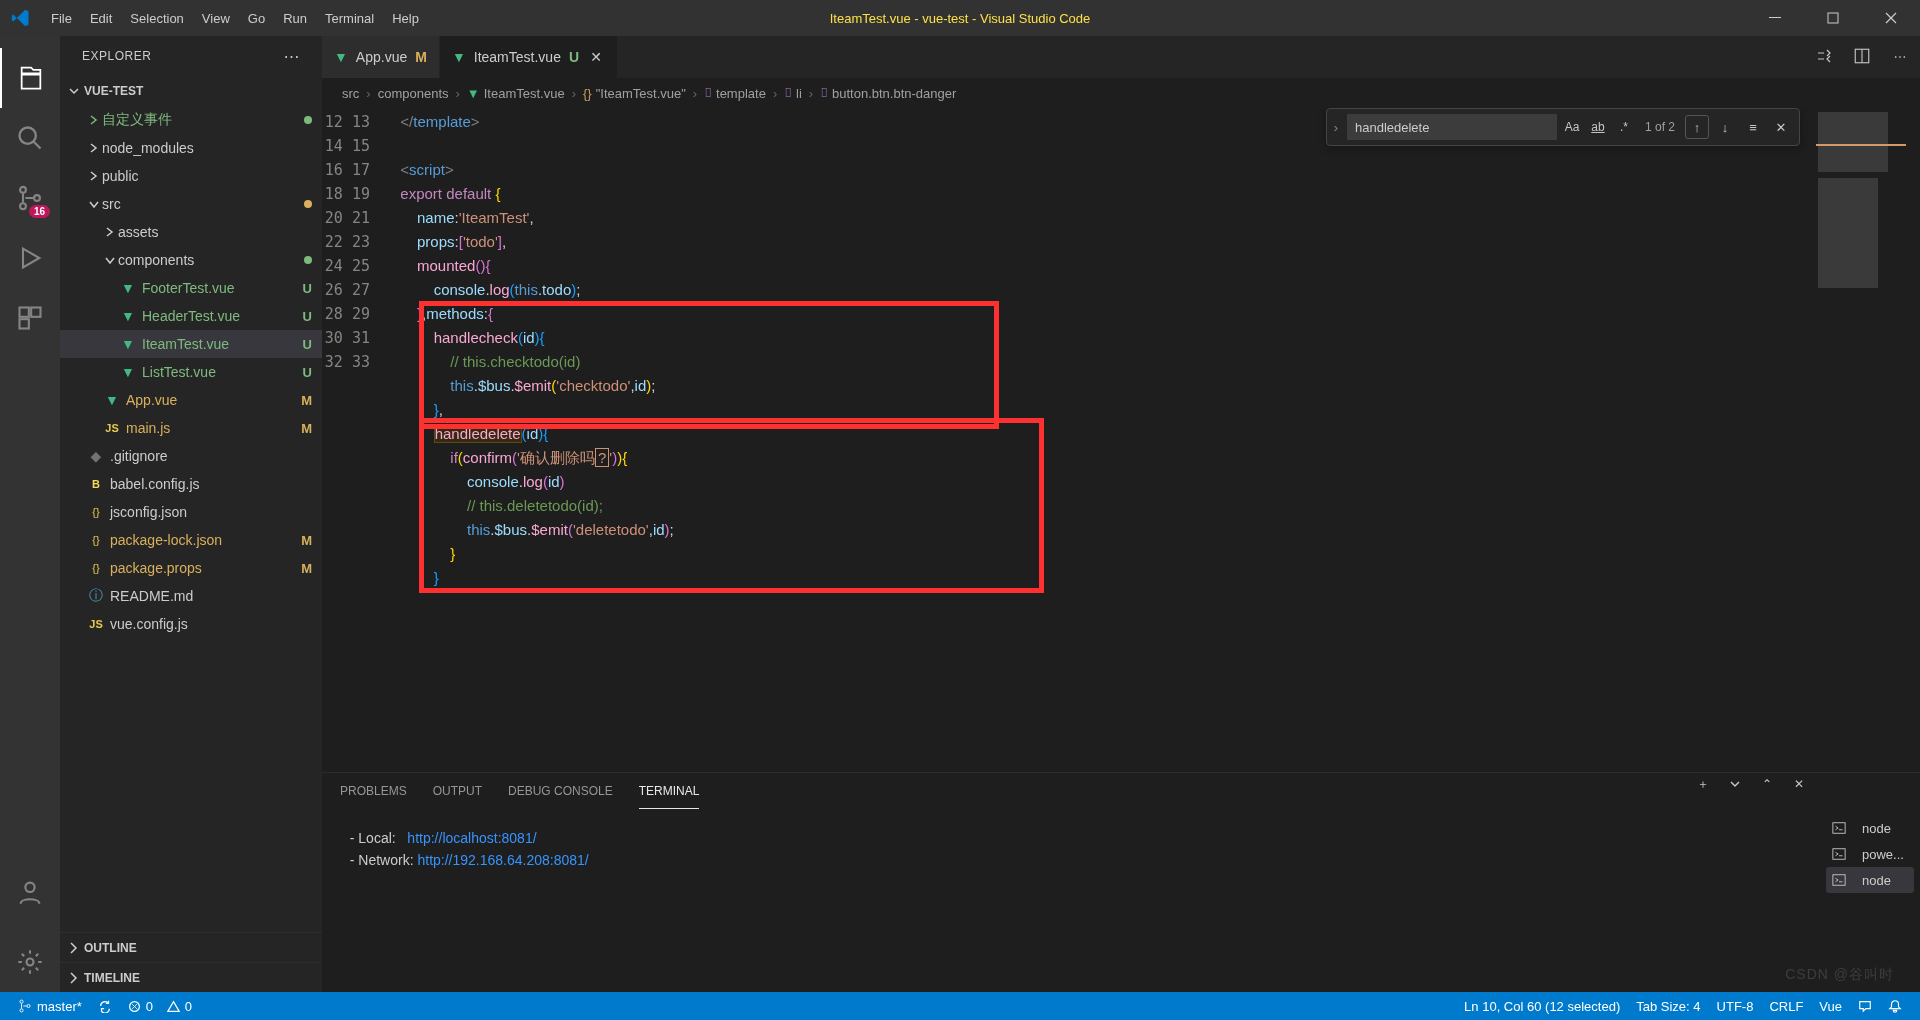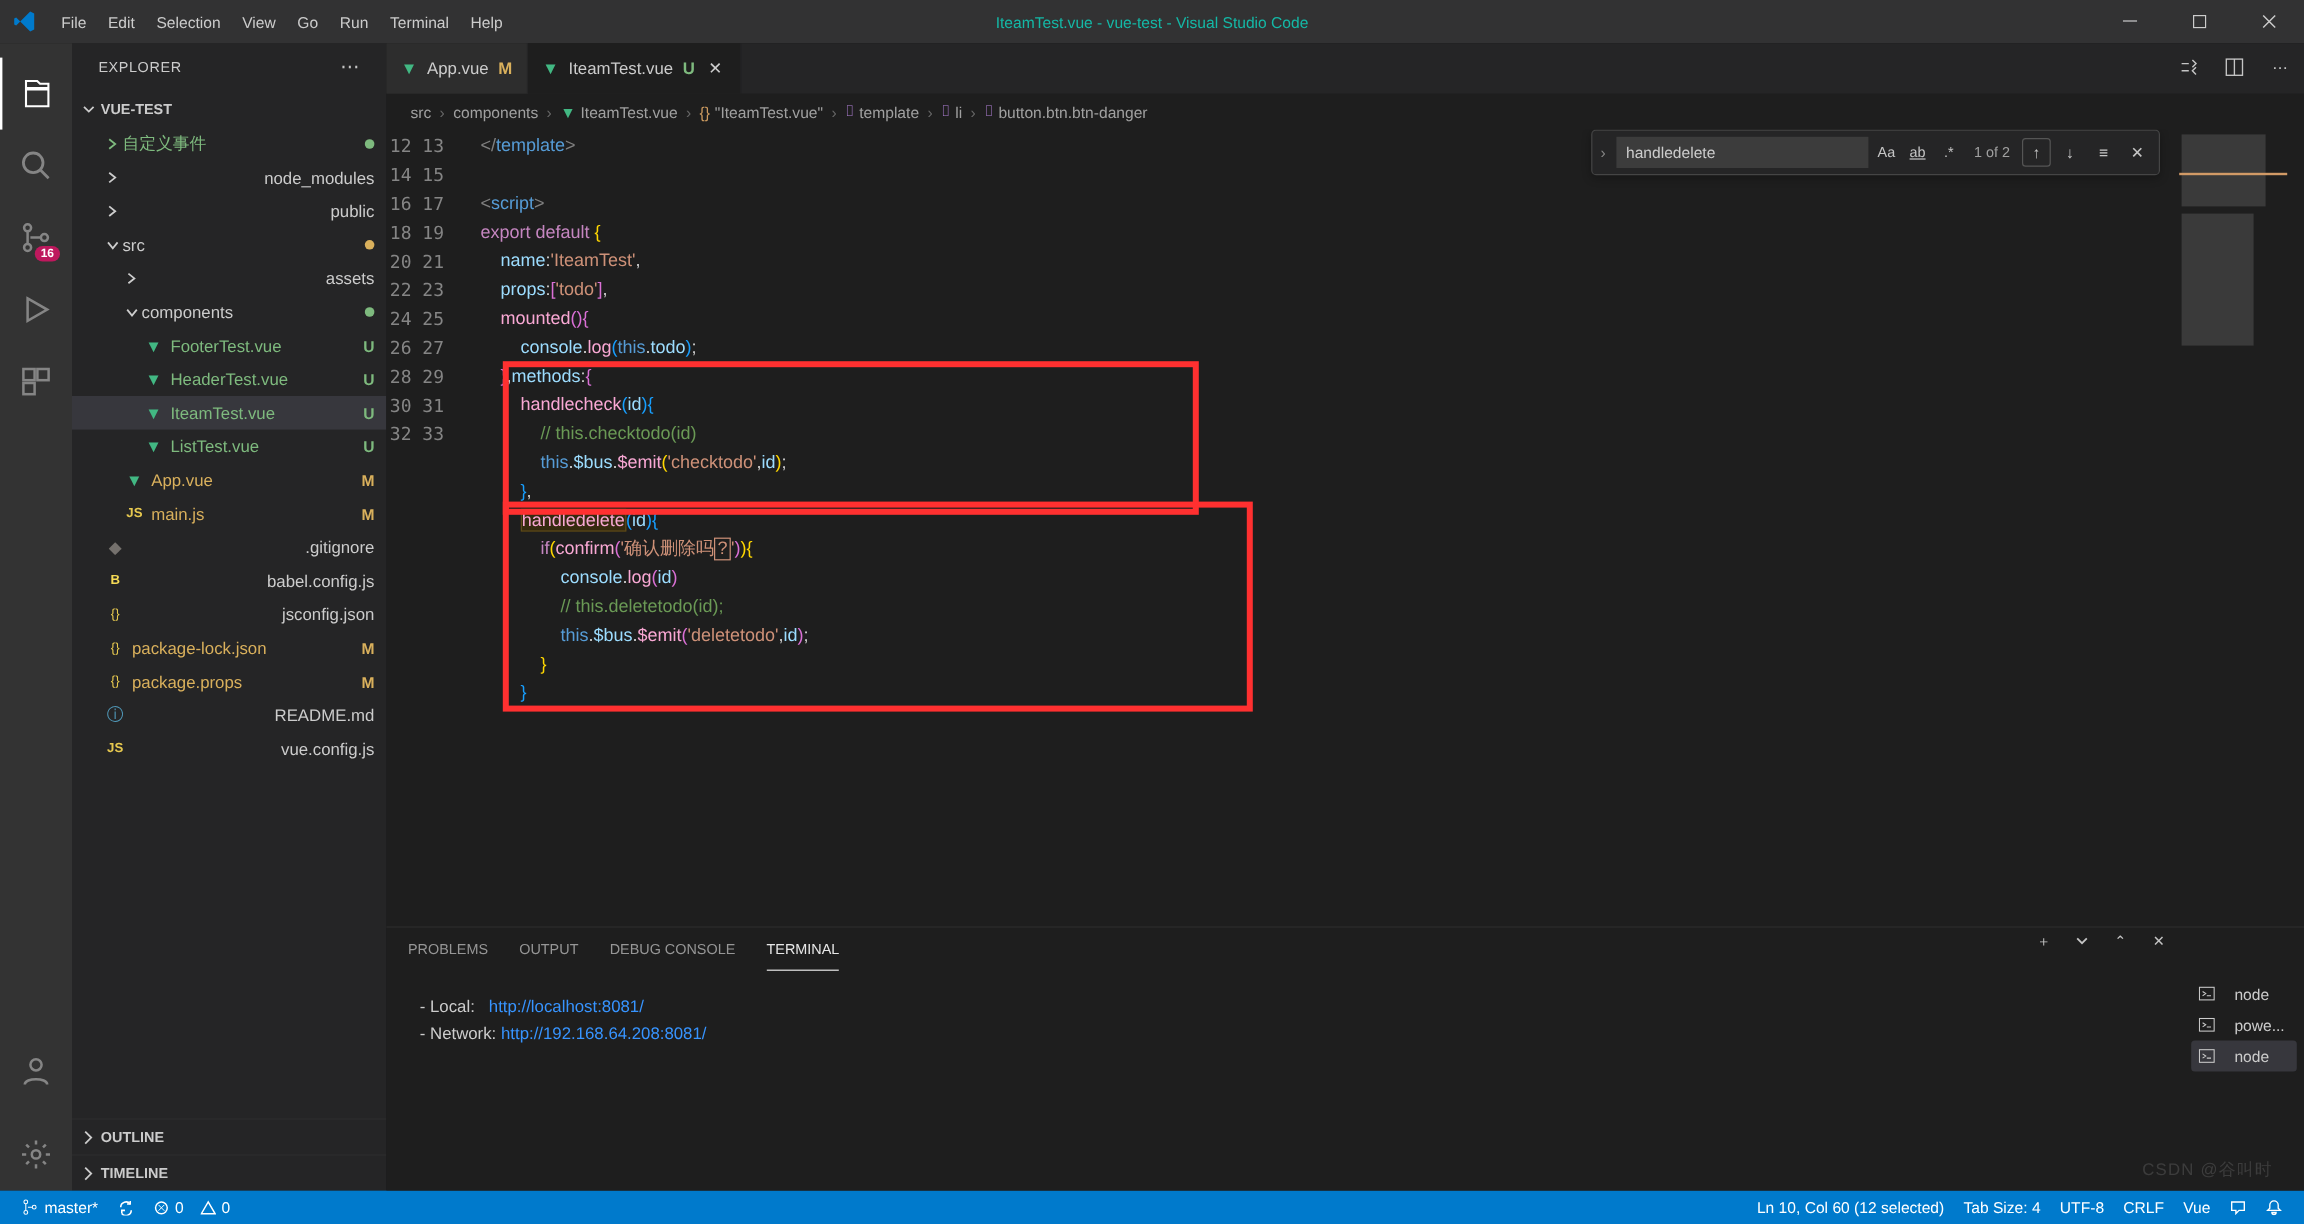--- a/index.html
+++ b/index.html
@@ -2,40 +2,40 @@
 <html><head>
 <meta charset="utf-8">
 <style>
 * { box-sizing: border-box; margin: 0; padding: 0; font-family: 'Segoe UI', -apple-system, sans-serif; }
 body { background: #1e1e1e; color: #cccccc; font-size: 13px; overflow: hidden; width: 1920px; height: 1020px; position: relative; }
 
 .titlebar { height: 36px; background: #323233; display: flex; align-items: center; position: relative; }
 .titlebar .logo { width: 42px; display: flex; justify-content: center; color: #007acc; }
 .titlebar .menu { display: flex; }
 .titlebar .menu-item { padding: 0 9px; height: 36px; display: flex; align-items: center; cursor: pointer; color: #cccccc; }
-.titlebar .title-text { position: absolute; left: 50%; transform: translateX(-50%); font-size: 13px; color: #14b8a6; }
+.titlebar .title-text { position: absolute; left: 50%; transform: translateX(-50%); font-size: 13px; color: #fde047; }
 .titlebar .win-controls { position: absolute; right: 0; display: flex; }
 .titlebar .win-controls .ctrl { width: 58px; height: 36px; display: flex; align-items: center; justify-content: center; cursor: pointer; }
 
 .main { display: flex; height: calc(100% - 36px - 28px); }
 
 .actbar { width: 60px; background: #333333; display: flex; flex-direction: column; align-items: center; padding-top: 12px; }
 .actbar .icon { width: 60px; height: 60px; display: flex; align-items: center; justify-content: center; color: #858585; cursor: pointer; position: relative; }
 .actbar .icon.active { color: #ffffff; border-left: 2px solid #ffffff; }
 .actbar .icon svg { width: 28px; height: 28px; }
 .actbar .badge { position: absolute; bottom: 10px; right: 10px; background: #be185d; color: #fff; border-radius: 10px; font-size: 10px; padding: 1px 5px; font-weight: 600; }
 .actbar .bottom { margin-top: auto; margin-bottom: 10px; }
 
 .sidebar { width: 262px; background: #252526; display: flex; flex-direction: column; }
 .side-head { height: 40px; display: flex; align-items: center; justify-content: space-between; padding: 0 22px 0 22px; font-size: 12px; font-weight: 400; letter-spacing: 0.5px; }
 .side-head .dots { cursor: pointer; font-size: 16px; color: #c5c5c5; }
 .tree-head { height: 30px; display: flex; align-items: center; padding-left: 6px; font-size: 12px; font-weight: 700; cursor: pointer; }
 .tree-head svg { width: 16px; height: 16px; margin-right: 2px; }
 .tree { flex: 1; overflow: hidden; font-size: 14px; }
-.node { height: 28px; display: flex; align-items: center; cursor: pointer; padding-right: 10px; white-space: nowrap; justify-content: space-between; }
+.node { height: 28px; display: flex; align-items: center; cursor: pointer; padding-right: 10px; white-space: nowrap; }
 .node.active { background: #37373d; }
 .node .twist { width: 18px; display: flex; justify-content: center; }
 .node .fileicon { width: 20px; display: flex; justify-content: center; margin-right: 4px; }
 .node .git { margin-left: auto; font-size: 13px; font-weight: 600; }
 .node.green { color: #7eba7e; }
 .node.yellow { color: #d9b05c; }
 .dot-u { color: #7eba7e; }
 .dot-m { color: #d9b05c; }
 .gdot { width: 8px; height: 8px; border-radius: 50%; margin-left: auto; }
 .gdot.g { background: #7eba7e; }

